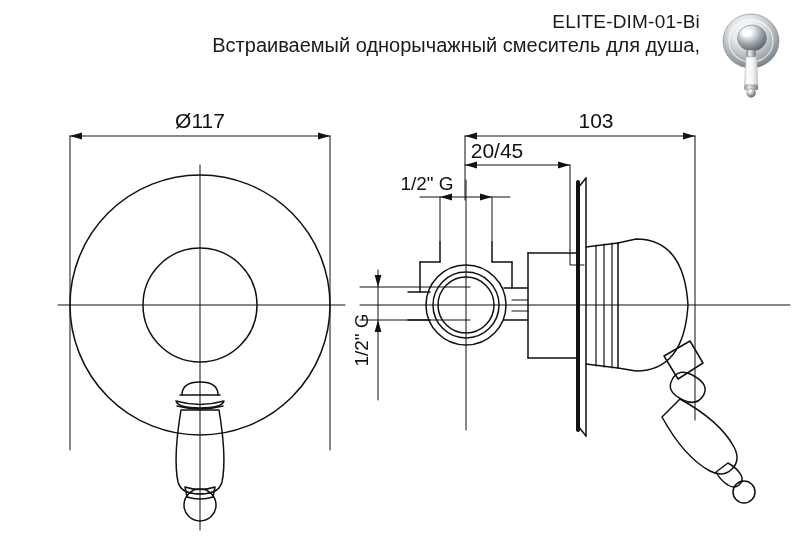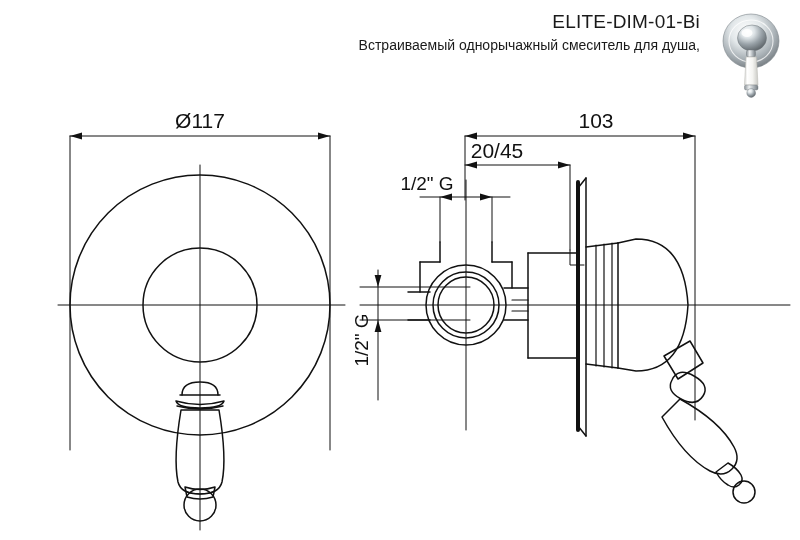--- a/index.html
+++ b/index.html
@@ -27,21 +27,21 @@
     width: 520px;
     text-align: right;
   }
   .sku {
     font-size: 19px;
     letter-spacing: 0.2px;
     line-height: 24px;
     color: #1a1a1a;
   }
   .desc {
-    font-size: 14px;
+    font-size: 20px;
     line-height: 23px;
     color: #1a1a1a;
   }
   .photo {
     position: absolute;
     left: 712px;
     top: 8px;
     width: 78px;
     height: 100px;
   }

